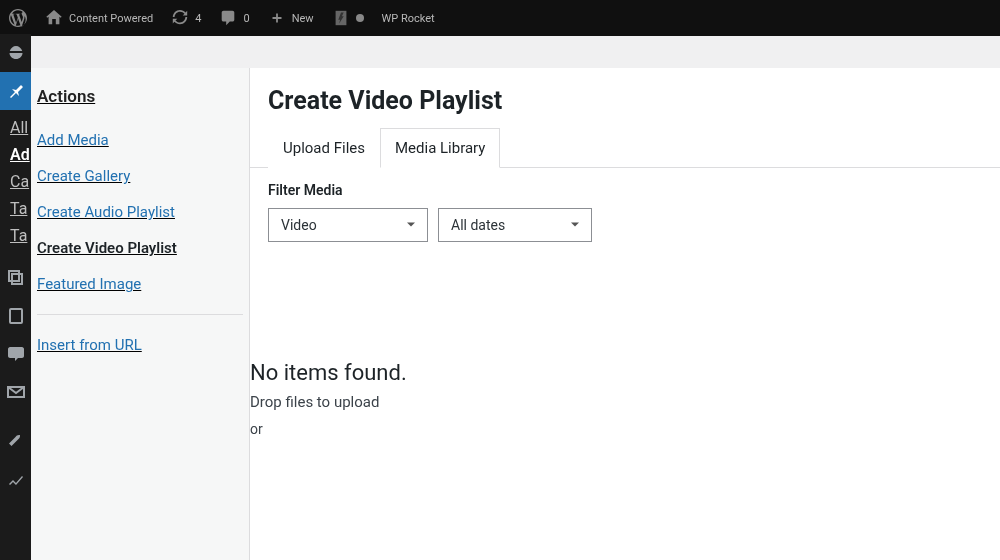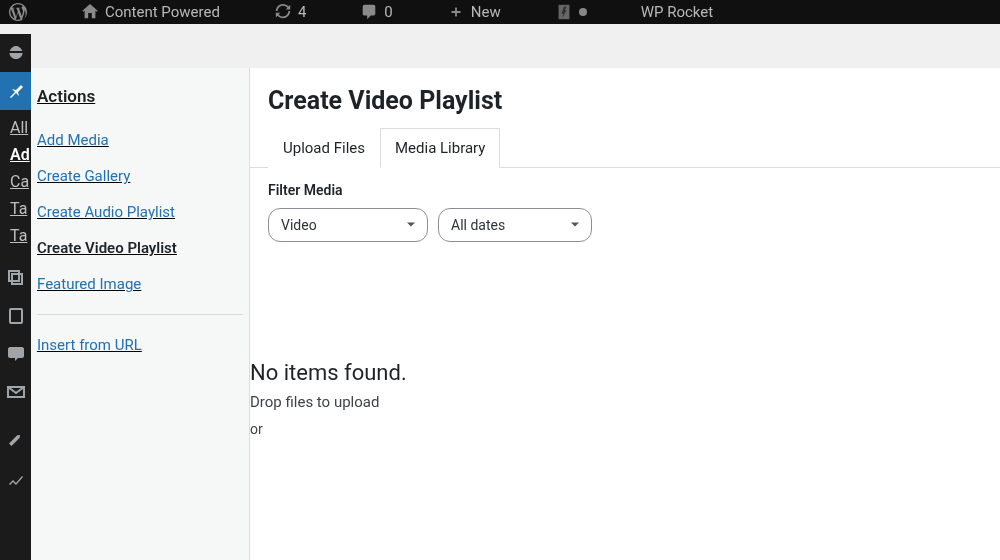--- a/index.html
+++ b/index.html
@@ -1,18 +1,18 @@
 <!DOCTYPE html>
 <html><head>
 <meta charset="utf-8">
 <style>
 * { margin: 0; padding: 0; box-sizing: border-box; font-family: -apple-system, BlinkMacSystemFont, "Segoe UI", Roboto, sans-serif; }
 body { width: 1000px; height: 560px; overflow: hidden; background: #f0f0f1; }
 
-.admin-bar { height: 24px; background: #101010; display: flex; align-items: center; color: #a0a0a0; font-size: 15px; gap: 36px; }
+.admin-bar { height: 36px; background: #101010; display: flex; align-items: center; color: #a0a0a0; font-size: 11px; }
 .admin-bar-item { display: flex; align-items: center; padding: 0 9px; gap: 6px; height: 100%; cursor: pointer; }
 .admin-bar-item svg { width: 18px; height: 18px; fill: #8a8a8a; }
 .admin-bar-text { color: #b8b8b8; }
 .admin-bar-count { color: #b8b8b8; }
 .yoast-dot { width: 8px; height: 8px; border-radius: 50%; background: #888; display: inline-block; }
 
 .shell { position: absolute; top: 34px; left: 0; width: 1000px; height: 526px; display: flex; }
 .wp-sidebar { width: 31px; background: #1b1b1b; color: #ddd; height: 100%; overflow: hidden; position: relative; }
 .wp-sidebar-item { height: 38px; display: flex; align-items: center; padding-left: 6px; color: #eee; font-size: 14px; gap: 8px; white-space: nowrap; }
 .wp-sidebar-item.current { background: #2271b1; }
@@ -31,21 +31,21 @@
 .media-main { flex: 1; background: #fff; display: flex; flex-direction: column; }
 .media-title { font-size: 25px; font-weight: 700; color: #1d2327; padding: 18px 18px 12px; background: #fff; }
 .media-tabs { display: flex; border-bottom: 1px solid #dcdcde; background: #fff; padding-left: 18px; gap: 0; }
 .media-tab { padding: 10px 14px; font-size: 15px; color: #1d2327; background: #fff; border: 1px solid transparent; border-bottom: none; cursor: pointer; position: relative; top: 1px; }
 .media-tab.active { border: 1px solid #dcdcde; border-bottom: 1px solid #fff; }
 .media-tab.inactive { color: #1d2327; }
 
 .filter-row { padding: 14px 18px 18px; background: #fff; }
 .filter-label { font-size: 14px; font-weight: 600; color: #1d2327; margin-bottom: 10px; }
 .filter-controls { display: flex; gap: 10px; }
-.select { border: 1px solid #8c8f94; border-radius: 12px; height: 34px; padding: 0 30px 0 12px; font-size: 14px; background: #fff; position: relative; display: flex; align-items: center; cursor: pointer; min-width: 154px; color: #2c3338; }
+.select { border: 1px solid #8c8f94; border-radius: 0; height: 34px; padding: 0 30px 0 12px; font-size: 14px; background: #fff; position: relative; display: flex; align-items: center; cursor: pointer; min-width: 154px; color: #2c3338; }
 .select.one { min-width: 160px; }
 .select svg { position: absolute; right: 8px; top: 50%; transform: translateY(-50%); width: 16px; height: 16px; fill: #555; }
 
 .empty-area { flex: 1; background: #fff; display: flex; flex-direction: column; padding-top: 100px; }
 .empty-title { font-size: 22px; color: #1d2327; margin-bottom: 8px; }
 .empty-sub { font-size: 15px; color: #3c434a; margin-bottom: 10px; }
 .empty-or { font-size: 14px; color: #3c434a; margin-bottom: 12px; }
 .select-files-btn { border: 1px solid #2271b1; color: #2271b1; background: #f6f7f7; padding: 12px 30px; font-size: 15px; font-weight: 500; border-radius: 3px; cursor: pointer; }
 </style>
 </head>

